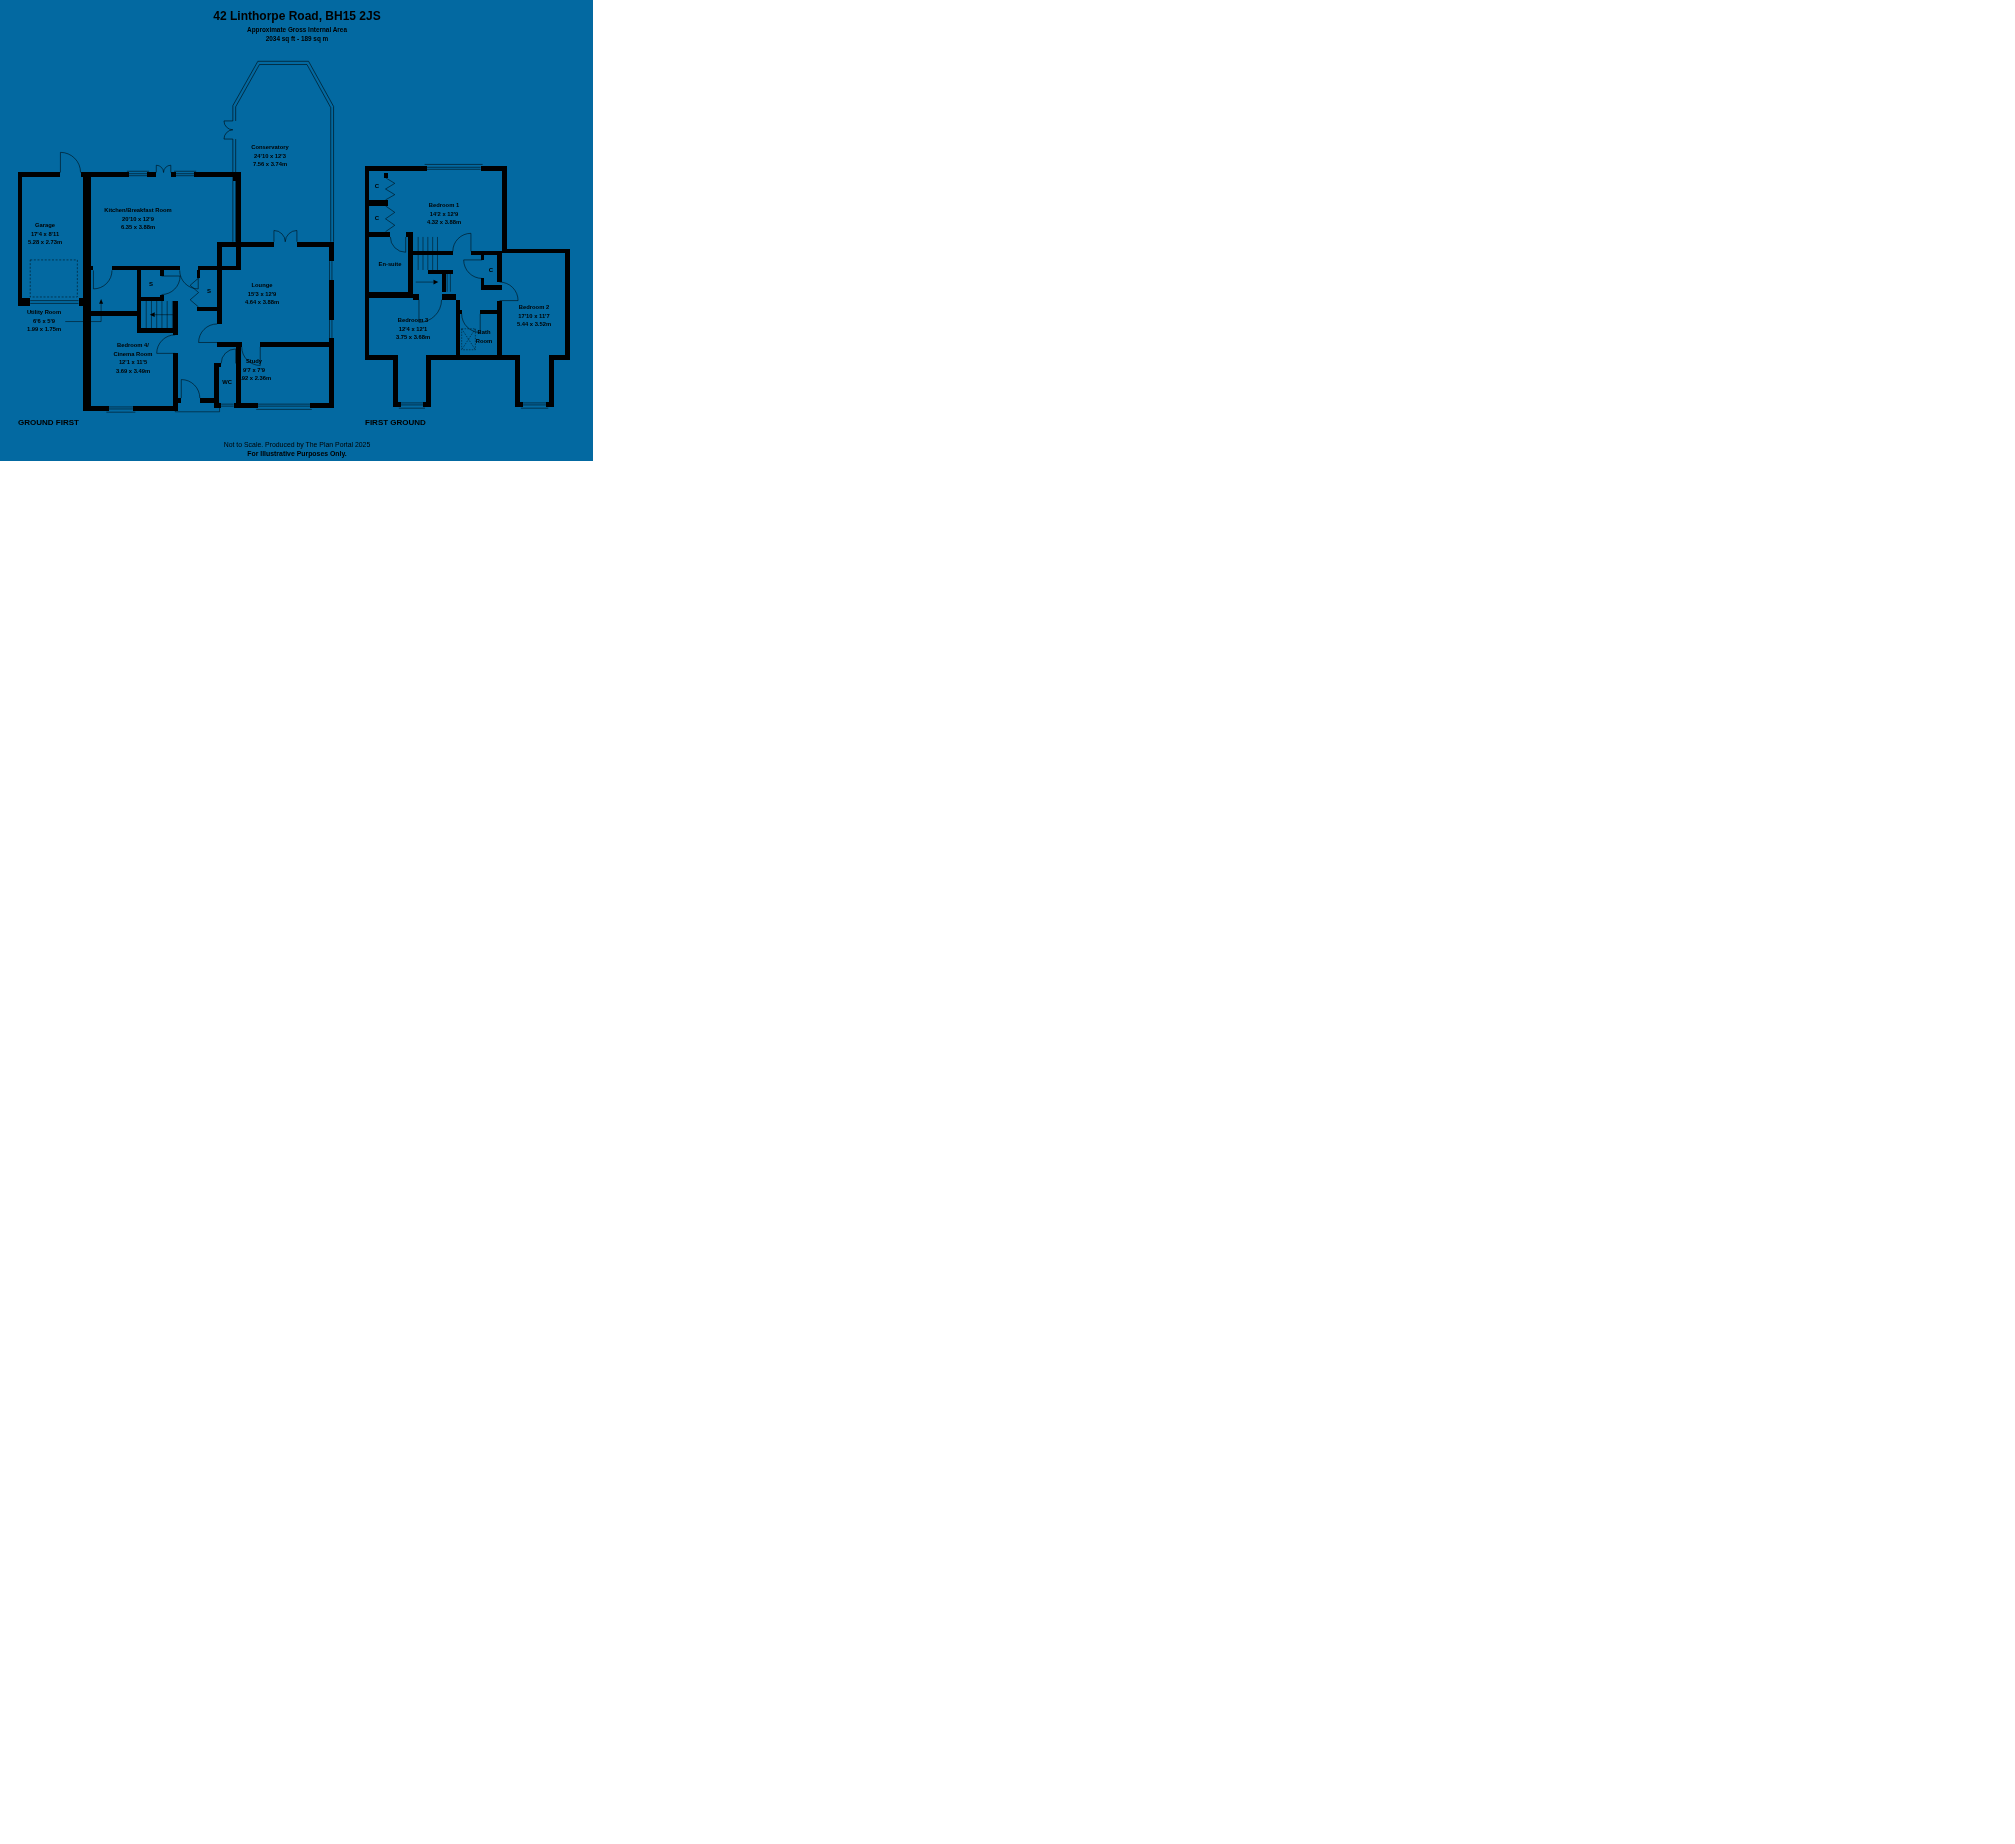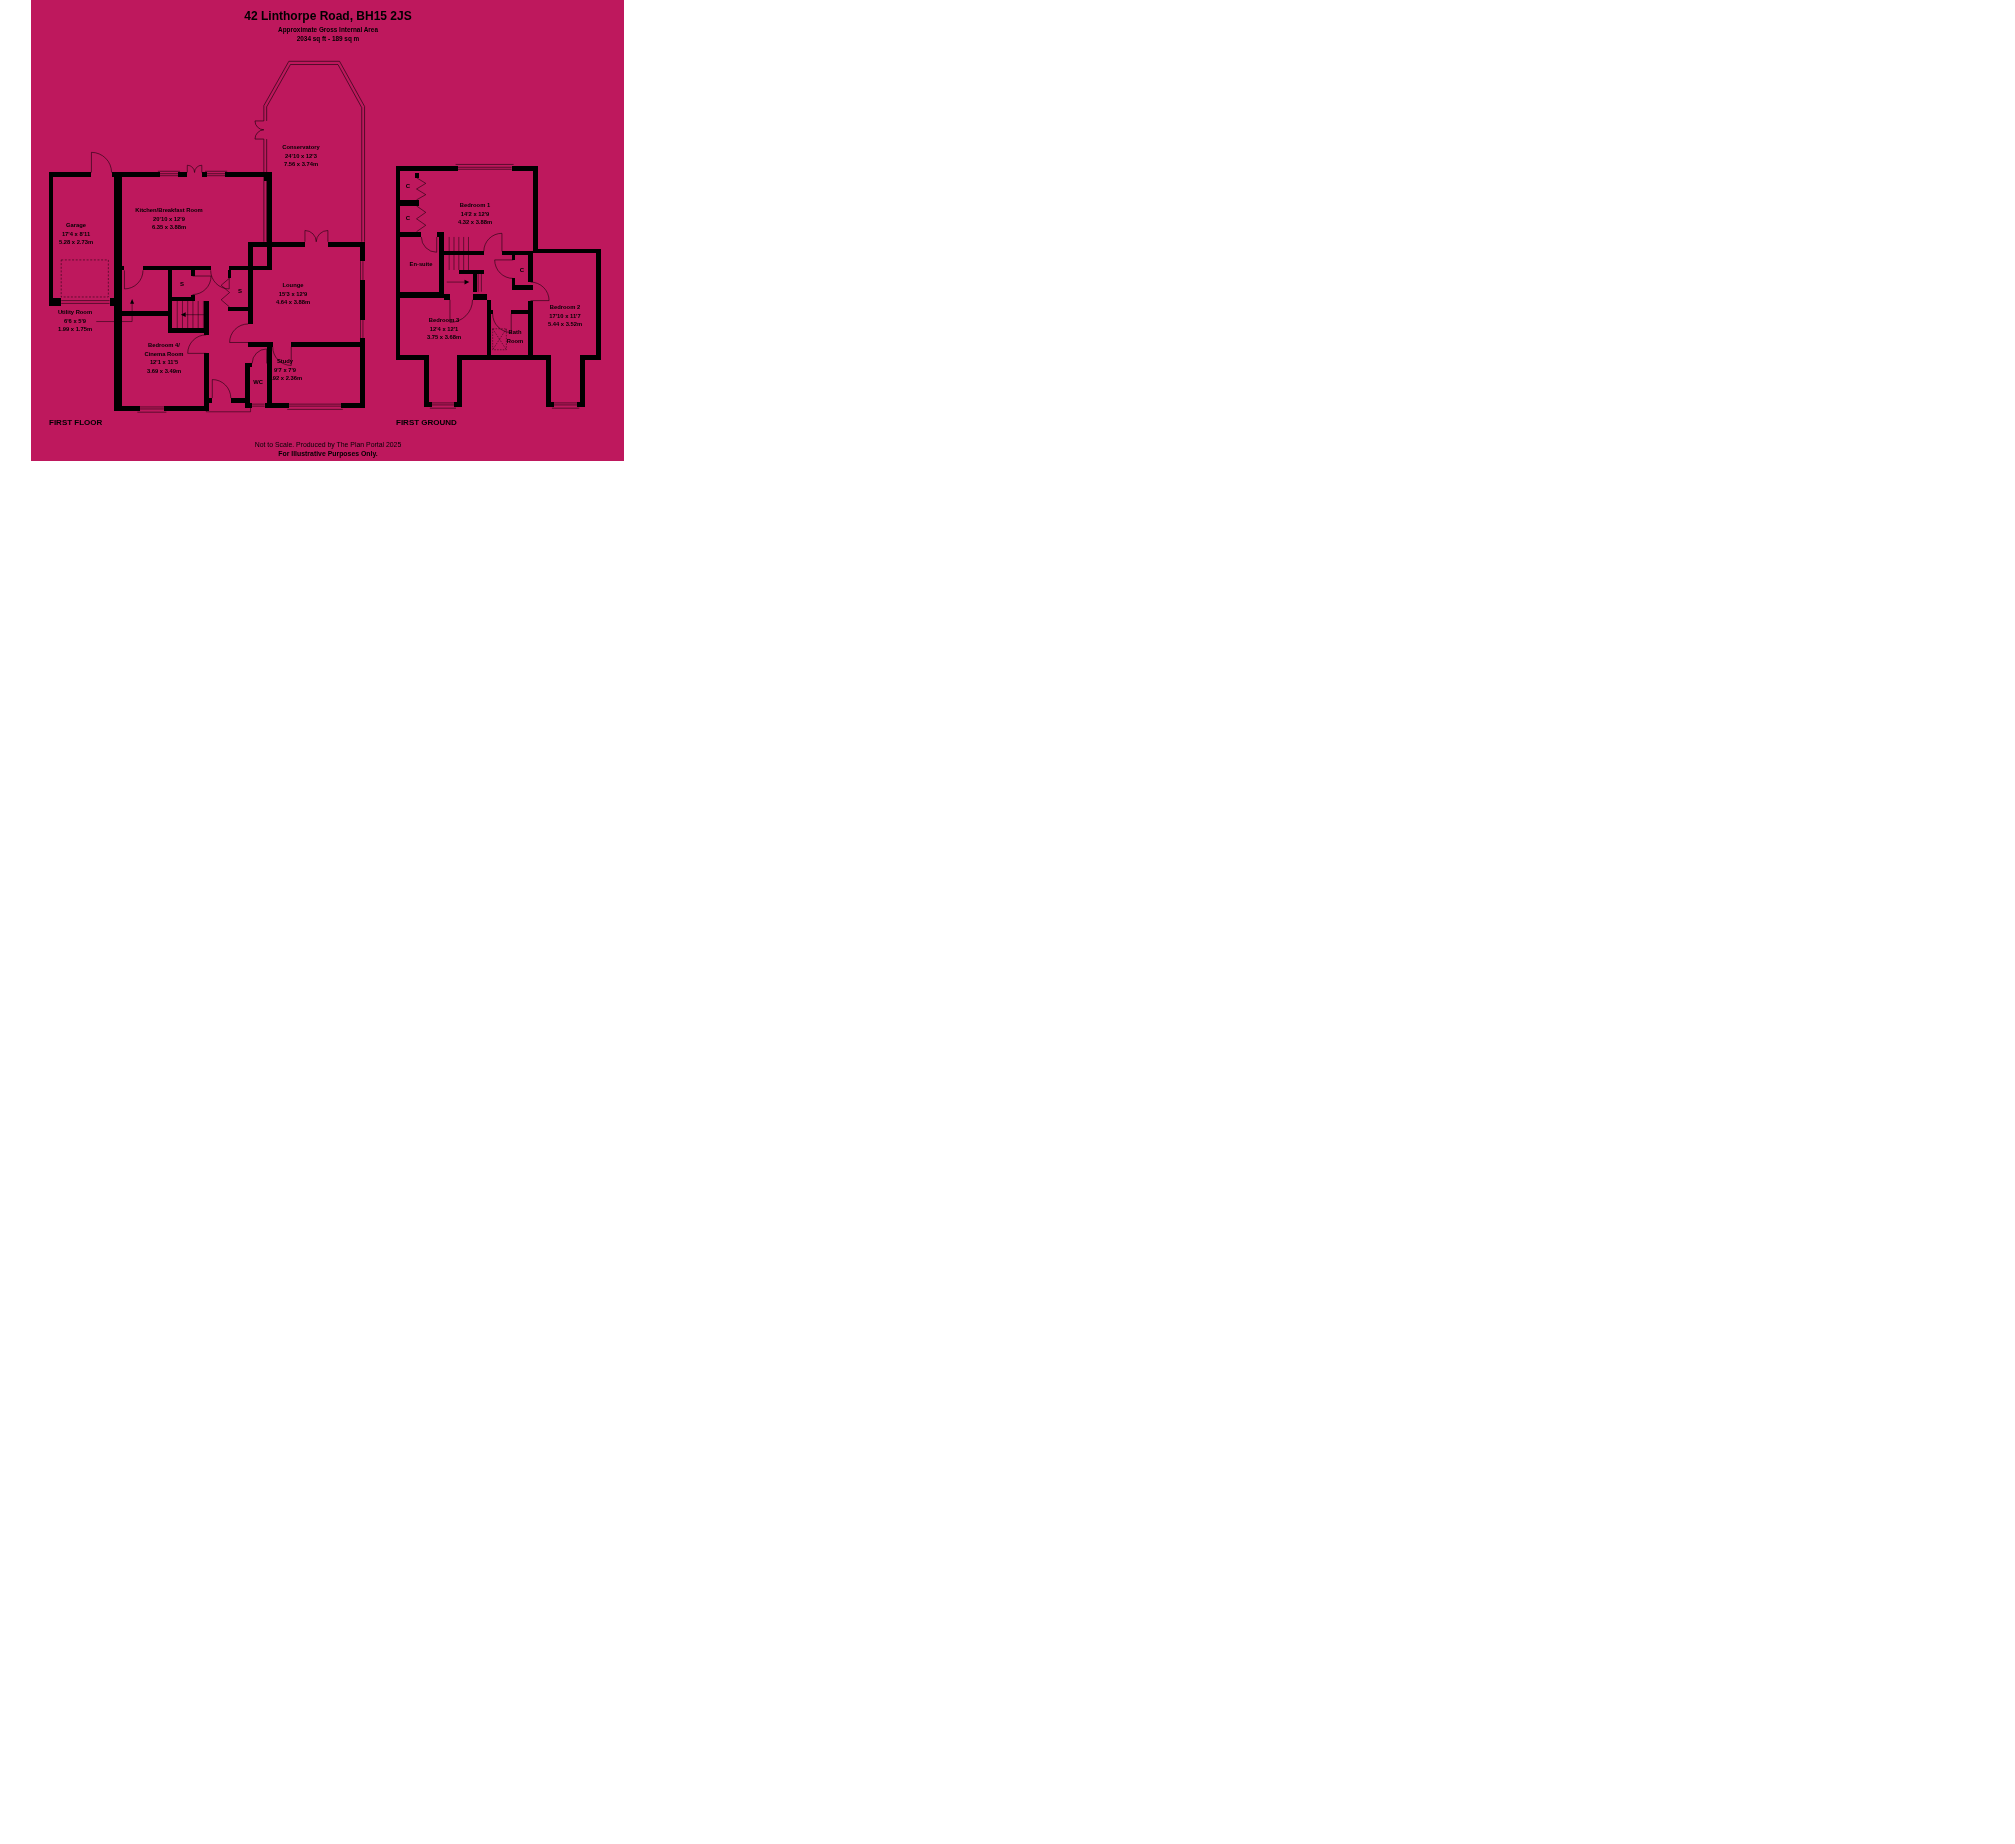--- a/index.html
+++ b/index.html
@@ -1,17 +1,17 @@
 <!DOCTYPE html>
 <html style="font-size:6.4px"><head>
 <meta charset="utf-8">
 <style>
   html,body{margin:0;padding:0;background:#ffffff;}
   body{font-family:"Liberation Sans", sans-serif;}
-  #page{position:relative;width:593px;height:461px;background:#be185d;overflow:hidden;margin-left:31px;}
+  #page{position:relative;width:593px;height:461px;background:#0369a1;overflow:hidden;}
   svg{position:absolute;left:0;top:0;}
   .hdr{position:absolute;left:297px;transform:translateX(-50%);text-align:center;white-space:nowrap;color:#000;}
   #title{top:8.9px;font-size:12px;font-weight:bold;}
   #sub1{top:26px;font-size:6.4px;font-weight:bold;}
   #sub2{top:35px;font-size:6.4px;font-weight:bold;}
   .lbl{position:absolute;transform:translateX(-50%);text-align:center;font-weight:bold;
        font-size:5.8px;line-height:8.5px;white-space:nowrap;color:#000;}
   .cup{position:absolute;transform:translate(-50%,-50%);font-weight:bold;font-size:6px;color:#000;}
   .floorlbl{position:absolute;font-size:8px;font-weight:bold;color:#000;white-space:nowrap;}
   .ftr{position:absolute;left:297px;transform:translateX(-50%);font-size:6.9px;color:#000;white-space:nowrap;}
@@ -277,19 +277,19 @@
     <div>17'10 x 11'7</div>
     <div>5.44 x 3.52m</div>
   </div>
 
   <div class="cup" style="left:151px;top:284px;">S</div>
   <div class="cup" style="left:209px;top:291px;">S</div>
   <div class="cup" style="left:377px;top:186px;">C</div>
   <div class="cup" style="left:377px;top:218px;">C</div>
   <div class="cup" style="left:491px;top:270px;">C</div>
 
-  <div class="floorlbl" style="left:18px;top:418px;">FIRST FLOOR</div>
+  <div class="floorlbl" style="left:18px;top:418px;">GROUND FIRST</div>
   <div class="floorlbl" style="left:365px;top:418px;">FIRST GROUND</div>
 
   <div id="footer1" class="ftr">Not to Scale. Produced by The Plan Portal 2025</div>
   <div id="footer2" class="ftr">For Illustrative Purposes Only.</div>
 </div>
 
 
 </body></html>

